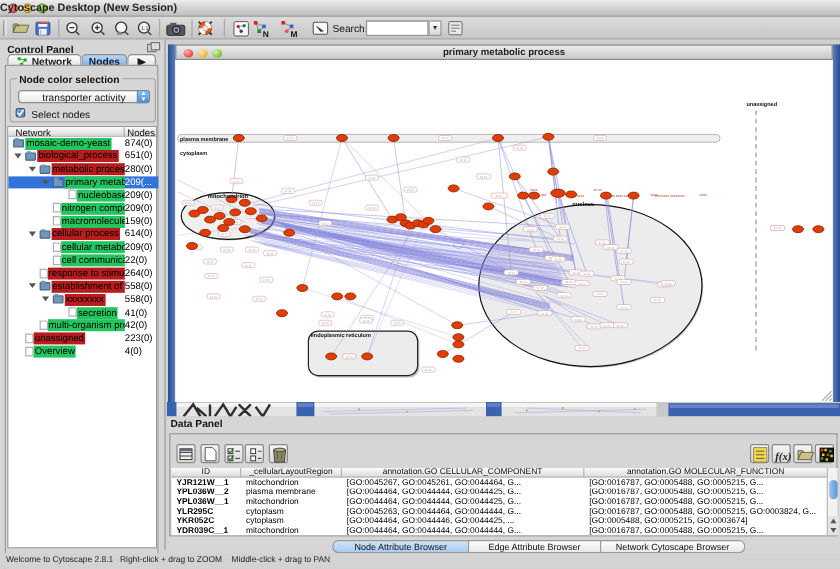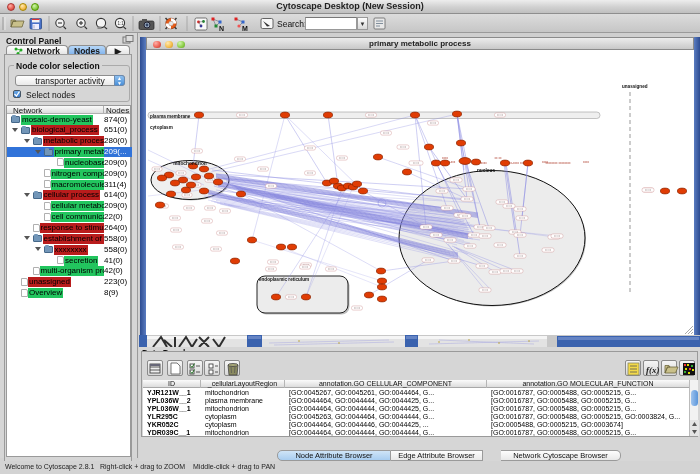--- a/index.html
+++ b/index.html
@@ -5,21 +5,21 @@
 html,body{margin:0;padding:0;width:700px;height:474px;overflow:hidden;
  font-family:"Liberation Sans",sans-serif;background:#d3d3d3;position:relative;}
 *{box-sizing:border-box;}
 .abs{position:absolute;}
 
 
 #titlebar{left:0;top:0;width:700px;height:14px;
  background:linear-gradient(#ededed,#d0d0d0 55%,#bfbfbf);
  border-bottom:1px solid #8e8e8e;}
 #titlebar .tl{position:absolute;top:3px;width:8px;height:8px;border-radius:50%;}
-#title-text{position:absolute;left:0;right:0;top:1px;text-align:center;
+#title-text{position:absolute;left:0;right:0;top:1px;text-align:left;
  font-size:9px;font-weight:bold;color:#222;}
 
 
 #toolbar{left:0;top:14px;width:700px;height:19px;
  background:linear-gradient(#dcdcdc,#c6c6c6);border-bottom:1px solid #9a9a9a;}
 #searchlbl{position:absolute;left:277px;top:5px;font-size:8.5px;color:#111;}
 #searchbox{position:absolute;left:305px;top:2.5px;width:52px;height:13px;background:#fff;
  border:1px solid #999;border-top-color:#777;}
 #searchdrop{position:absolute;left:357px;top:2.5px;width:11px;height:13px;background:linear-gradient(#fdfdfd,#d8d8d8);
  border:1px solid #999;font-size:6px;color:#333;text-align:center;line-height:13px;}
@@ -66,21 +66,21 @@
 #win-border-l{position:absolute;left:1px;top:4px;width:6px;height:310px;background:linear-gradient(90deg,#2d4c91,#5a7cc0);}
 #win-border-r{position:absolute;left:555px;top:4px;width:6px;height:310px;background:linear-gradient(90deg,#5a7cc0,#2d4c91);}
 #win-title{position:absolute;left:7px;top:4px;width:548px;height:13px;
  background:linear-gradient(#ececec,#c8c8c8);border:1px solid #8a8a8a;font-size:8px;font-weight:bold;color:#222;text-align:center;line-height:12px;}
 #win-title .tl{position:absolute;top:2.5px;width:7.5px;height:7.5px;border-radius:50%;}
 #canvas{position:absolute;left:7px;top:17px;width:548px;height:285px;background:#fff;}
 
 
 #dp{left:139px;top:347px;width:561px;height:114px;background:#d6d6d6;}
 #dp-title{position:absolute;left:3px;top:1px;font-size:8.5px;font-weight:bold;color:#111;}
-#dp-pane{position:absolute;left:2px;top:4px;width:557px;height:86px;border:1px solid #9a9a9a;background:#d6d6d6;}
+#dp-pane{position:absolute;left:2px;top:14px;width:557px;height:86px;border:1px solid #9a9a9a;background:#d6d6d6;}
 .dbtn{position:absolute;top:8px;width:16px;height:16px;background:linear-gradient(#f5f5f5,#d8d8d8);border:1px solid #8a8a8a;border-radius:2px;}
 #dtable{position:absolute;left:1px;top:28px;width:546px;height:56px;background:#fff;font-size:7px;}
 #dthead{position:absolute;left:0;top:0;width:100%;height:8px;background:linear-gradient(#fbfbfb,#dcdcdc);border-bottom:1px solid #a8a8a8;}
 #dthead div{position:absolute;top:0;height:8px;line-height:8px;text-align:center;border-right:1px solid #b5b5b5;color:#111;}
 .drow{position:absolute;left:0;width:100%;height:7.9px;line-height:7.9px;white-space:nowrap;color:#000;}
 .dc{position:absolute;top:0;overflow:hidden;}
 #dscroll{position:absolute;left:547px;top:28px;width:9px;height:56px;background:#f2f2f2;border-left:1px solid #bbb;}
 #dthumb{position:absolute;left:1px;top:10px;width:7px;height:16px;border-radius:4px;background:linear-gradient(90deg,#9ec3ee,#5a95da);}
 #dp-tabs{position:absolute;left:0;top:101px;width:561px;height:13px;}
 .seg{position:absolute;top:2px;height:11px;border:1px solid #9a9a9a;font-size:7.5px;color:#111;text-align:center;line-height:10px;background:linear-gradient(#fdfdfd,#e8e8e8);}
@@ -260,21 +260,21 @@
             <span class="ct">209(0)</span>
           </div>
           <div class="trow " style="top:62.25px">
             <span class="file" style="left:36.5px"></span>
             <span class="nm g" style="left:43.5px;max-width:53.5px">nitrogen compou</span>
             <span class="ct">209(0)</span>
           </div>
           <div class="trow " style="top:73.10px">
             <span class="file" style="left:36.5px"></span>
             <span class="nm g" style="left:43.5px;max-width:53.5px">macromolecule m</span>
-            <span class="ct">311(4)</span>
+            <span class="ct">159(0)</span>
           </div>
           <div class="trow " style="top:83.95px">
             <span class="arr" style="left:16.5px"></span>
             <span class="fold" style="left:25.5px"></span>
             <span class="nm r" style="left:35.5px;max-width:61.5px">cellular process</span>
             <span class="ct">614(0)</span>
           </div>
           <div class="trow " style="top:94.80px">
             <span class="file" style="left:36.5px"></span>
             <span class="nm g" style="left:43.5px;max-width:53.5px">cellular metabol</span>
@@ -313,21 +313,21 @@
             <span class="ct">42(0)</span>
           </div>
           <div class="trow " style="top:170.75px">
             <span class="file" style="left:14px"></span>
             <span class="nm r" style="left:21px;max-width:76px">unassigned</span>
             <span class="ct">223(0)</span>
           </div>
           <div class="trow " style="top:181.60px">
             <span class="file" style="left:14px"></span>
             <span class="nm g" style="left:21px;max-width:76px">Overview</span>
-            <span class="ct">8(9)</span>
+            <span class="ct">4(0)</span>
           </div>
         </div>
     </div>
   </div>
 </div>
 
 <div class="abs" id="desk">
   <div id="win-border-l"></div>
   <div id="win-border-r"></div>
   <div id="win-title">
@@ -823,21 +823,21 @@
         <div id="dthumb"></div>
    <svg width="9" height="16" style="position:absolute;left:0;top:40px">
      <rect x="0" y="0" width="9" height="16" fill="#e4e4e4"></rect>
      <path d="M4.5 2 L7 6 L2 6 Z" fill="#555"></path>
      <path d="M4.5 14 L7 10 L2 10 Z" fill="#555"></path>
    </svg>
       </div>
   </div>
   <div id="dp-tabs">
     <div class="seg" style="left:138px;width:114px;border-radius:5px 0 0 5px;background:linear-gradient(#cfe4f7,#a8cdf0)">Node Attribute Browser</div>
-    <div class="seg" style="left:252px;width:92px;border-left:none">Edge Attribute Browser</div>
+    <div class="seg" style="left:252px;width:110px;border-left:none">Edge Attribute Browser</div>
     <div class="seg" style="left:362px;width:120px;border-left:none;border-radius:0 5px 5px 0">Network Cytoscape Browser</div>
   </div>
 </div>
 
 <div class="abs" id="status">
   <span style="left:5px">Welcome to Cytoscape 2.8.1</span>
   <span style="left:100px">Right-click + drag to ZOOM</span>
   <span style="left:193px">Middle-click + drag to PAN</span>
 </div>
 

